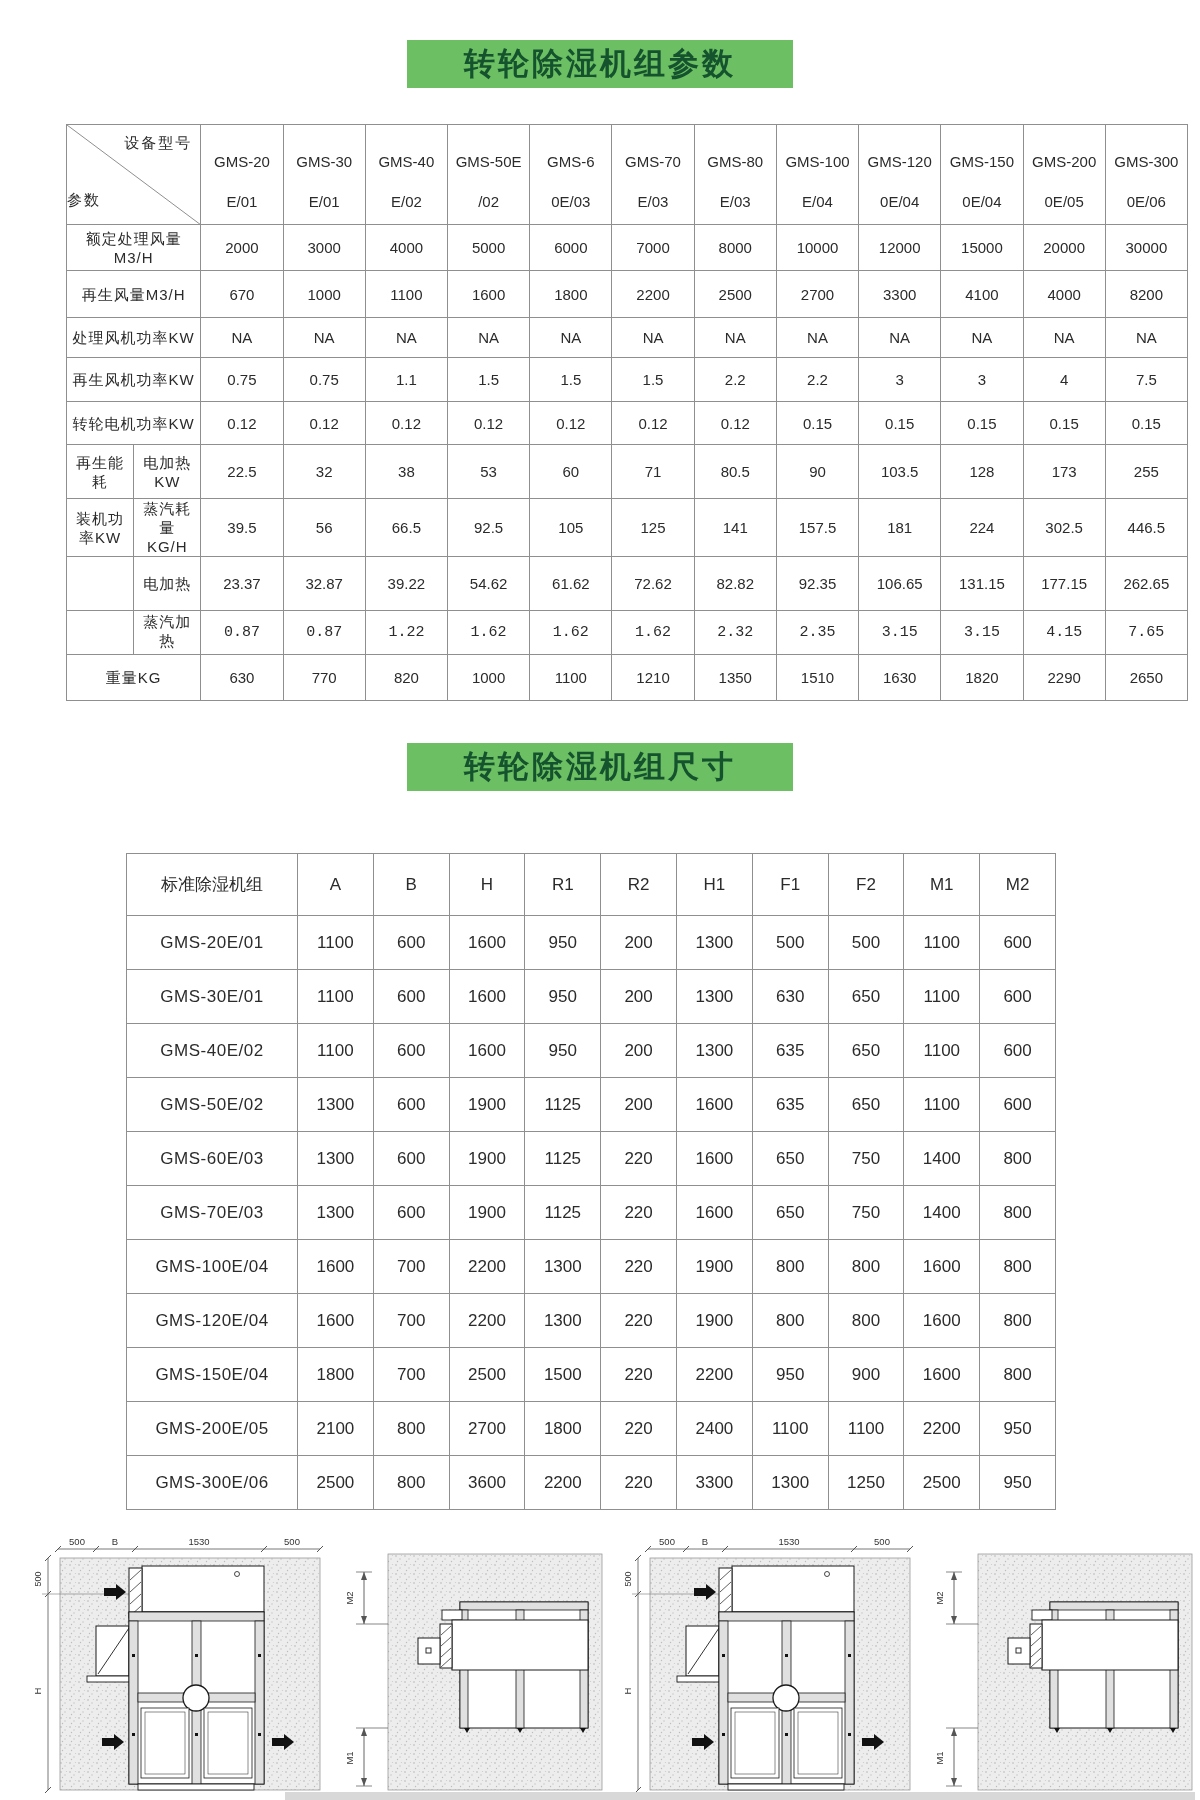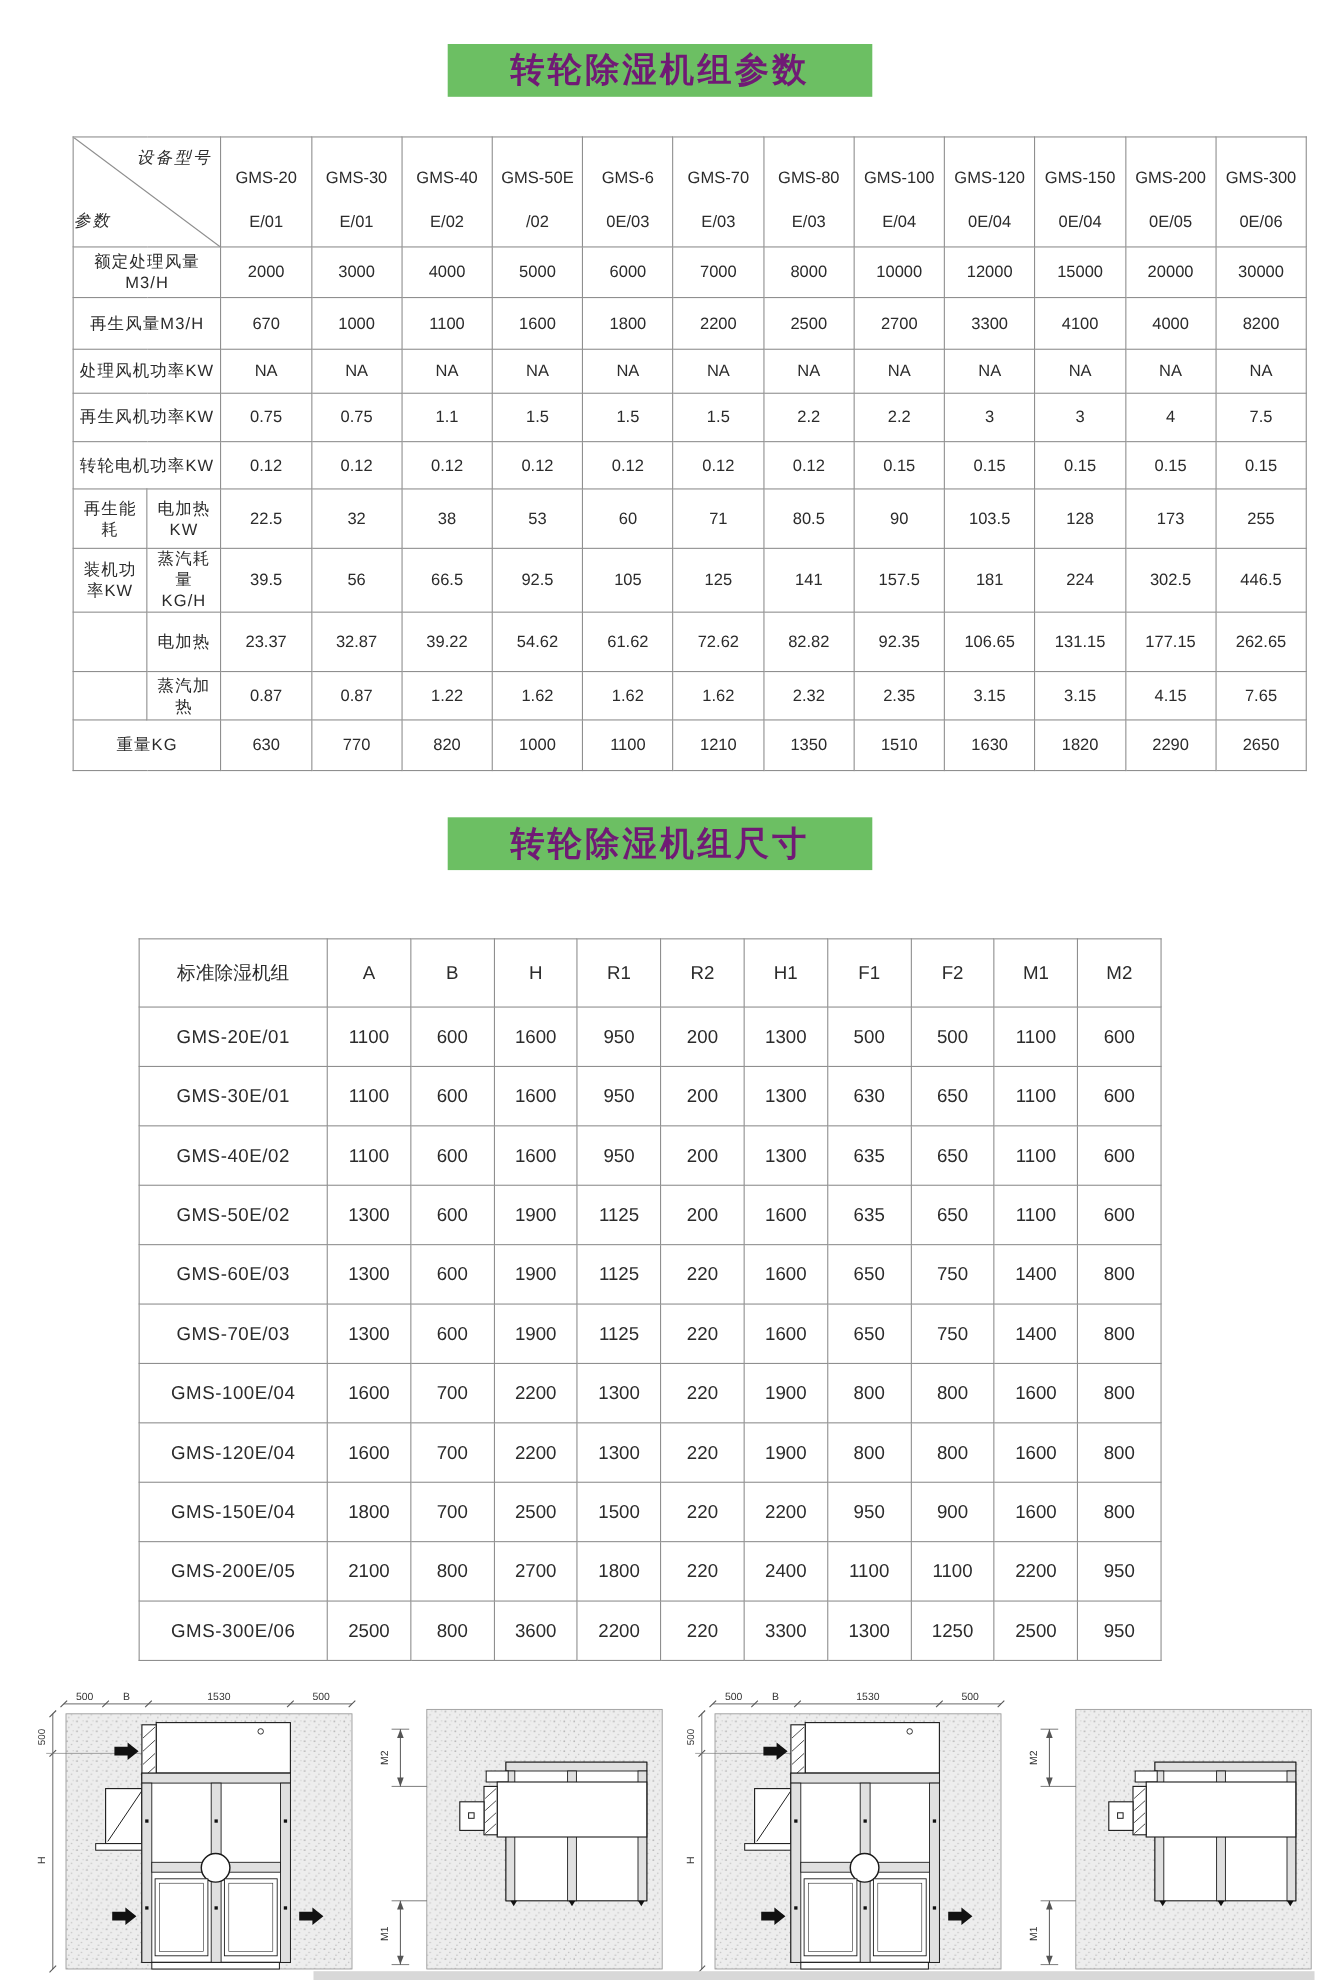--- a/index.html
+++ b/index.html
@@ -1,44 +1,44 @@
 <!DOCTYPE html>
 <html><head>
 <meta charset="utf-8">
 <style>
   html,body{margin:0;padding:0;background:#ffffff;}
   body{width:1200px;height:1800px;position:relative;font-family:"Liberation Sans","DejaVu Sans",sans-serif;color:#2b2b2b;}
-  .banner{position:absolute;left:407px;width:386px;height:48px;background:#6cbf63;color:#701a75;
+  .banner{position:absolute;left:407px;width:386px;height:48px;background:#6cbf63;color:#14532d;
           font-size:31px;font-weight:bold;letter-spacing:3px;text-align:center;line-height:48px;}
   #title1{top:40px;}
   #title2{top:743px;}
 
   
   #table1{position:absolute;left:66px;top:124px;}
   #t1{border-collapse:collapse;table-layout:fixed;width:1122px;}
   #t1 td{border:1px solid #8f8f8f;text-align:center;vertical-align:middle;font-size:15px;padding:0 2px;}
   #t1 tr.models{height:100px;}
-  #t1 td.corner{position:relative;padding:4px;font-style:italic;}
+  #t1 td.corner{position:relative;padding:4px;}
   .corner-top{position:absolute;top:9px;right:8px;font-size:15px;letter-spacing:2px;}
   .corner-bot{position:absolute;bottom:14px;left:0;font-size:15px;letter-spacing:2px;}
   .corner svg{position:absolute;left:0;top:0;}
   #t1 td.model{padding:0;}
   #t1 td.model .l1,#t1 td.model .l2{line-height:18px;}
   #t1 td.model .l1{margin-top:14px;}
   #t1 td.model .l2{margin-top:22px;}
   #t1 td.rlabel,#t1 td.glabel,#t1 td.slabel{white-space:pre-line;letter-spacing:1px;line-height:19px;}
   #t1-body tr:nth-child(1){height:46px;}
   #t1-body tr:nth-child(2){height:47px;}
   #t1-body tr:nth-child(3){height:40px;}
   #t1-body tr:nth-child(4){height:44px;}
   #t1-body tr:nth-child(5){height:43px;}
   #t1-body tr:nth-child(6){height:54px;}
   #t1-body tr:nth-child(7){height:58px;}
   #t1-body tr:nth-child(8){height:54px;}
-  #t1-body tr:nth-child(9){height:44px;}
+  #t1-body tr:nth-child(9){height:44px;font-family:Liberation Mono, monospace;}
   #t1-body tr:nth-child(10){height:46px;}
 
   
   #table2{position:absolute;left:126px;top:817px;margin-top:36px;}
   #t2{border-collapse:collapse;table-layout:fixed;width:929px;}
   #t2 td{border:1px solid #8f8f8f;text-align:center;vertical-align:middle;font-size:17px;}
   #t2 thead tr{height:62px;}
   #t2 tbody tr{height:54px;}
   #t2 td.model{letter-spacing:0.5px;}
 

